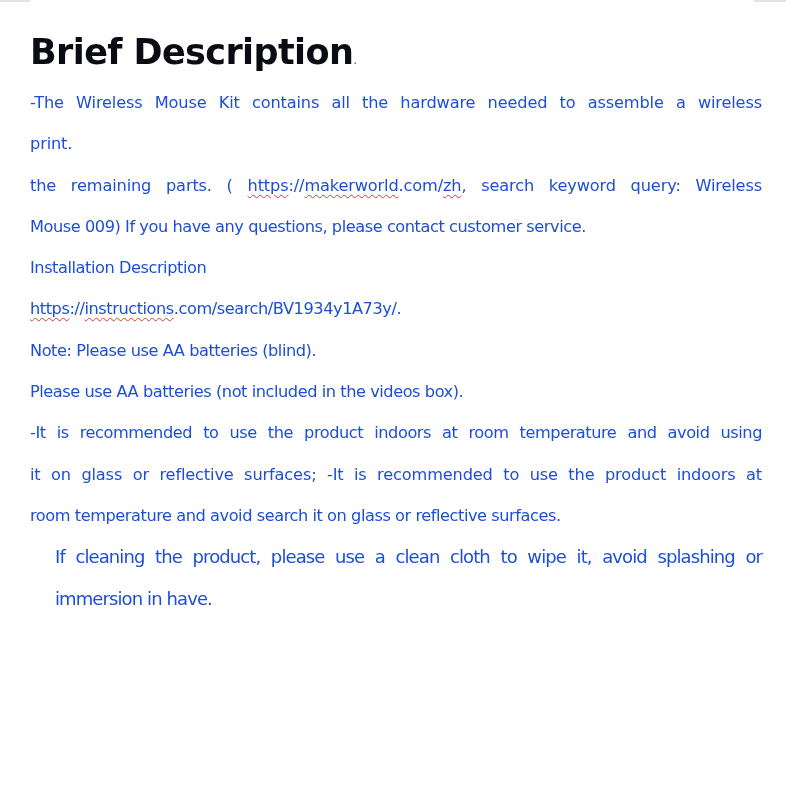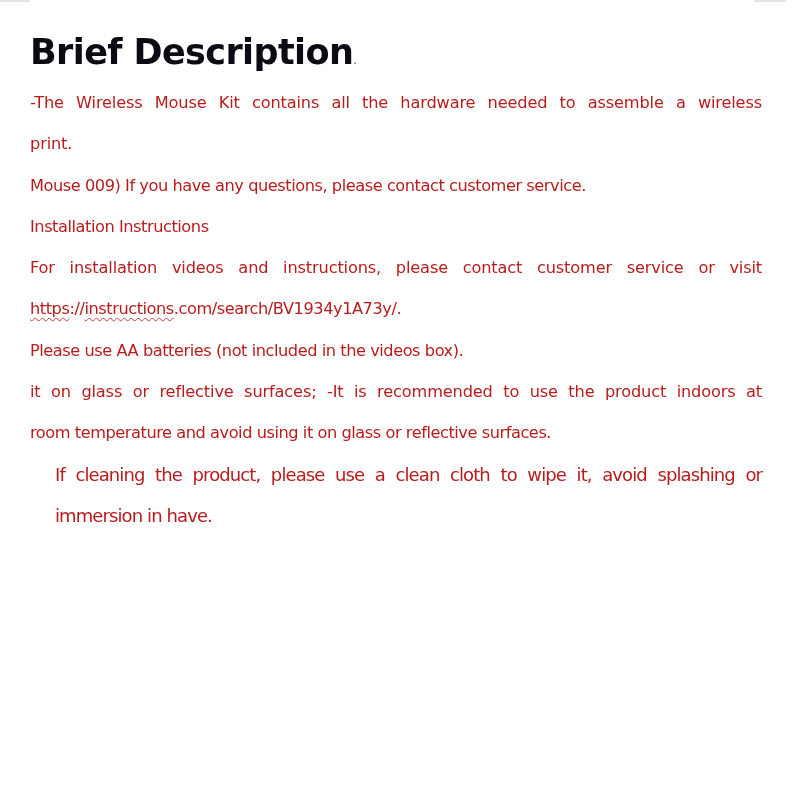--- a/index.html
+++ b/index.html
@@ -48,21 +48,21 @@
       color: #555;
     }
     .body {
       position: absolute;
       left: 0;
       top: 82px;
       width: 732px;
       font-size: 16.2px;
       line-height: 41.3px;
       letter-spacing: -0.15px;
-      color: #b91c1c;
+      color: #1d4ed8;
     }
     .line {
       display: block;
       white-space: nowrap;
       height: 41.3px;
     }
     .line.justify {
       text-align: justify;
       text-align-last: justify;
       white-space: normal;
@@ -81,23 +81,25 @@
 
 <div class="corner-mark left"></div>
 <div class="corner-mark right"></div>
 
 <div class="doc">
   <h1 class="title"><span>Brief Description</span><span class="title-dot">.</span></h1>
 
   <div class="body">
     <span class="line justify">-The Wireless Mouse Kit contains all the hardware needed to assemble a wireless</span>
     <span class="line">print.</span>
+    <span class="line justify"><span>the remaining parts. ( </span><span class="squiggle">https</span><span>://</span><span class="squiggle">makerworld</span><span>.com/</span><span class="squiggle">zh</span><span>, search keyword query: Wireless</span></span>
     <span class="line tight">Mouse 009) If you have any questions, please contact customer service.</span>
-    <span class="line tight">Installation Instructions</span>
-    <span class="line justify">For installation videos and instructions, please contact customer service or visit</span>
+    <span class="line tight">Installation Description</span>
     <span class="line tight"><span class="squiggle">https</span><span>://</span><span class="squiggle">instructions</span><span>.com/search/BV1934y1A73y/.</span></span>
+    <span class="line tight">Note: Please use AA batteries (blind).</span>
     <span class="line tight">Please use AA batteries (not included in the videos box).</span>
+    <span class="line justify tight">-It is recommended to use the product indoors at room temperature and avoid using</span>
     <span class="line justify">it on glass or reflective surfaces; -It is recommended to use the product indoors at</span>
-    <span class="line tight">room temperature and avoid using it on glass or reflective surfaces.</span>
+    <span class="line tight">room temperature and avoid search it on glass or reflective surfaces.</span>
     <span class="line justify cond">If cleaning the product, please use a clean cloth to wipe it, avoid splashing or</span>
     <span class="line cond">immersion in have.</span>
   </div>
 </div>
 
 </body></html>

